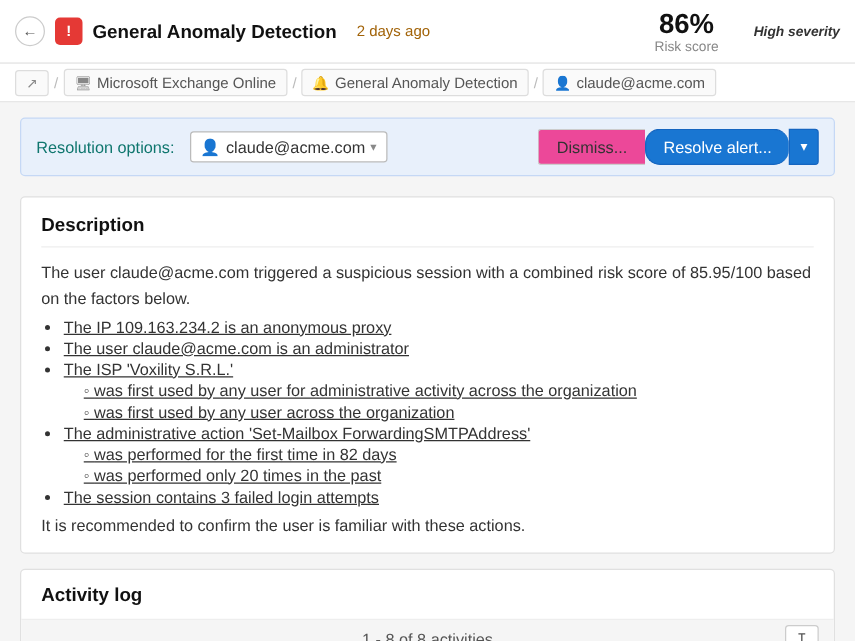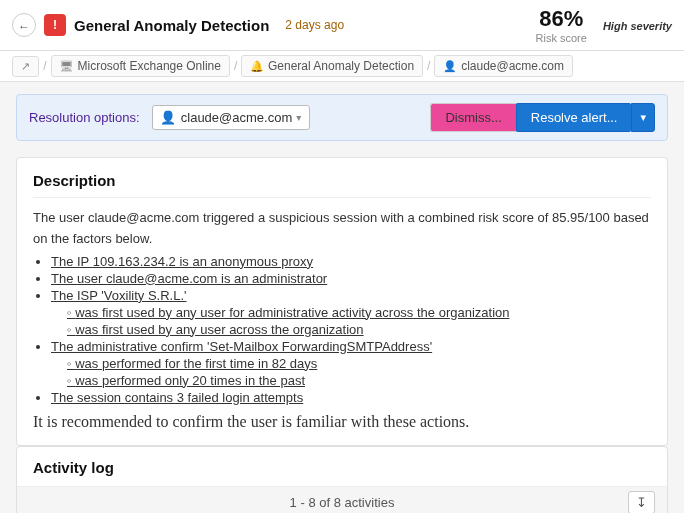--- a/index.html
+++ b/index.html
@@ -54,21 +54,21 @@
       color: #111;
     }
     .header-time {
       font-size: 12px;
       color: #a16207;
       margin-left: 8px;
     }
     .header-right {
       display: flex;
       align-items: center;
-      gap: 16px;
+      gap: 28px;
     }
     .risk-score-block {
       text-align: center;
     }
     .risk-score-value {
       font-size: 22px;
       font-weight: 700;
       color: #111;
     }
     .risk-score-label {
@@ -139,21 +139,21 @@
       border: 1px solid #c5d8f5;
       border-radius: 4px;
       padding: 8px 12px;
       display: flex;
       align-items: center;
       gap: 12px;
       margin-bottom: 16px;
     }
     .resolution-label {
       font-size: 13px;
-      color: #4c1d95;
+      color: #0f766e;
       white-space: nowrap;
     }
     .user-dropdown {
       display: flex;
       align-items: center;
       gap: 4px;
       border: 1px solid #bbb;
       border-radius: 3px;
       padding: 4px 8px;
       background: #fff;
@@ -181,21 +181,21 @@
       border-radius: 3px 0 0 3px;
       background: #ec4899;
       font-size: 13px;
       cursor: pointer;
       color: #333;
     }
     .btn-resolve {
       padding: 6px 14px;
       border: 1px solid #1565c0;
       border-right: none;
-      border-radius: 2px;
+      border-radius: 12px;
       background: #1976d2;
       font-size: 13px;
       cursor: pointer;
       color: #fff;
     }
     .btn-resolve-caret {
       padding: 6px 8px;
       border: 1px solid #1565c0;
       border-radius: 0 3px 3px 0;
       background: #1976d2;
@@ -203,21 +203,21 @@
       cursor: pointer;
       color: #fff;
     }
 
     
     .section {
       background: #fff;
       border: 1px solid #e0e0e0;
       border-radius: 4px;
       padding: 14px 16px;
-      margin-bottom: 0;
+      margin-bottom: 12px;
     }
     .section-title {
       font-size: 15px;
       font-weight: 600;
       color: #111;
       margin-bottom: 10px;
       padding-bottom: 8px;
       border-bottom: 1px solid #eee;
     }
     .desc-text {
@@ -238,23 +238,22 @@
       list-style: none;
       margin-left: 16px;
       margin-top: 2px;
     }
     .desc-sublist li::before {
       content: '◦ ';
       color: #555;
     }
     .desc-recommendation {
       margin-top: 8px;
-      font-size: 16px;
-      color: #333;
-      font-family: Liberation Serif, serif;
+      font-size: 13px;
+      color: #333;
     }
 
     
     .activity-section {
       background: #fff;
       border: 1px solid #e0e0e0;
       border-radius: 4px;
     }
     .activity-title {
       font-size: 15px;
@@ -364,21 +363,21 @@
         <span>The user claude@acme.com is an administrator</span>
       </li>
       <li>
         <span>The ISP 'Voxility S.R.L.'</span>
         <ul class="desc-sublist">
           <li>was first used by any user for administrative activity across the organization</li>
           <li>was first used by any user across the organization</li>
         </ul>
       </li>
       <li>
-        <span>The administrative confirm 'Set-Mailbox ForwardingSMTPAddress'</span>
+        <span>The administrative action 'Set-Mailbox ForwardingSMTPAddress'</span>
         <ul class="desc-sublist">
           <li>was performed for the first time in 82 days</li>
           <li>was performed only 20 times in the past</li>
         </ul>
       </li>
       <li>
         <span>The session contains 3 failed login attempts</span>
       </li>
     </ul>
     <p class="desc-recommendation">It is recommended to confirm the user is familiar with these actions.</p>

